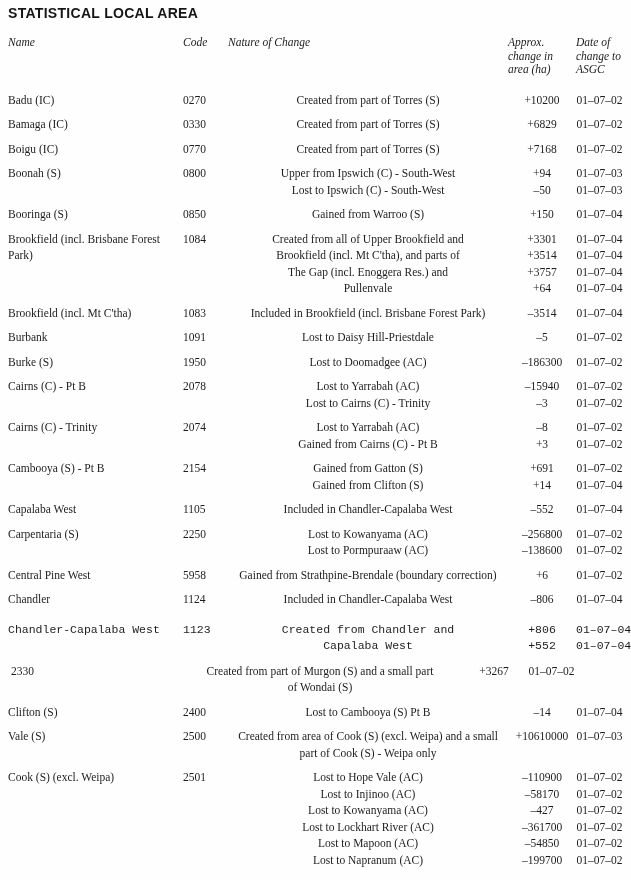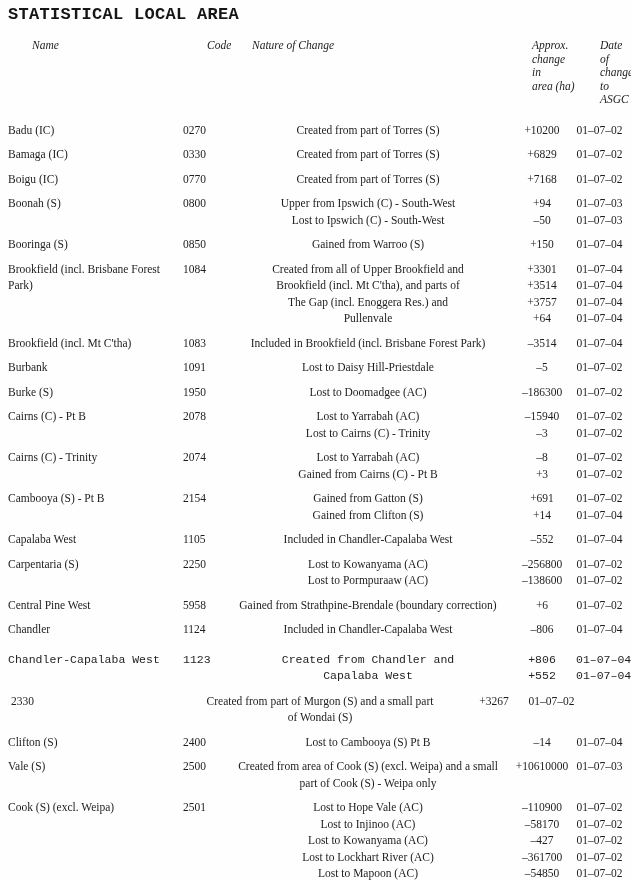--- a/index.html
+++ b/index.html
@@ -8,35 +8,35 @@
     width: 631px;
     height: 880px;
     background: #fefefe;
     color: #1d1d1d;
     font-family: "Liberation Serif", serif;
     font-size: 11.5px;
     overflow: hidden;
   }
   .page { padding: 5px 8px 0 8px; }
   .title {
-    font-family: Liberation Mono, monospace;
-    font-size: 17px;
+    font-family: Liberation Sans, sans-serif;
+    font-size: 14px;
     font-weight: 700;
     letter-spacing: 0.3px;
     margin: 0 0 15px 0;
     color: #161616;
   }
   .header-row {
     display: grid;
     grid-template-columns: 172px 48px 280px 68px 47px;
     font-style: italic;
     line-height: 13.5px;
     margin-bottom: 15px;
   }
-  .hdr { white-space: pre-line; margin-left: 24px; }
+  .hdr { white-space: pre-line; }
   .hdr-code { padding-left: 3px; font-style: italic; }
   .row {
     display: grid;
     grid-template-columns: 172px 48px auto;
     margin-bottom: 8px;
     align-items: start;
   }
   .row.spacer { margin-top: 14px; font-family: Liberation Mono, monospace; }
   .cell-name {
     white-space: pre-line;

